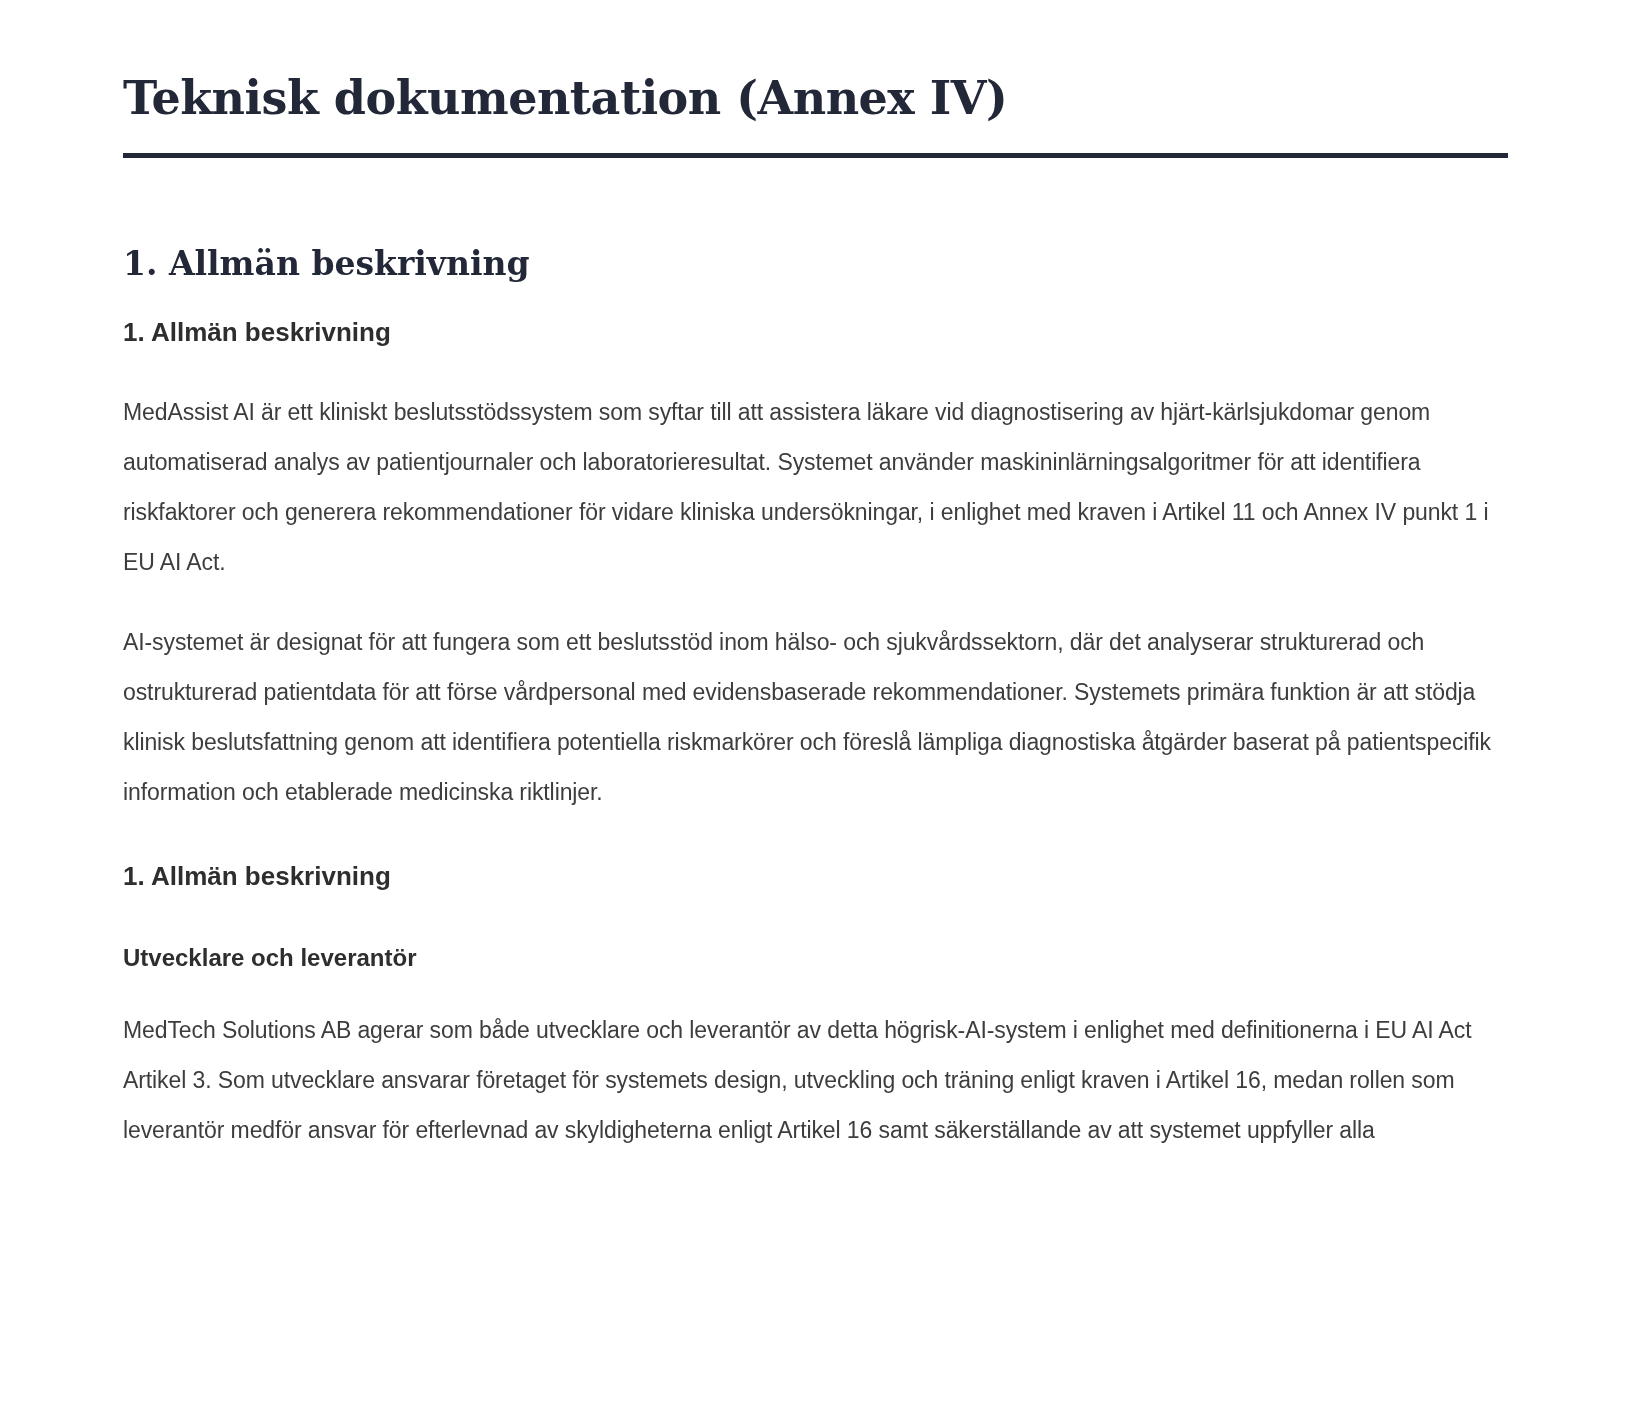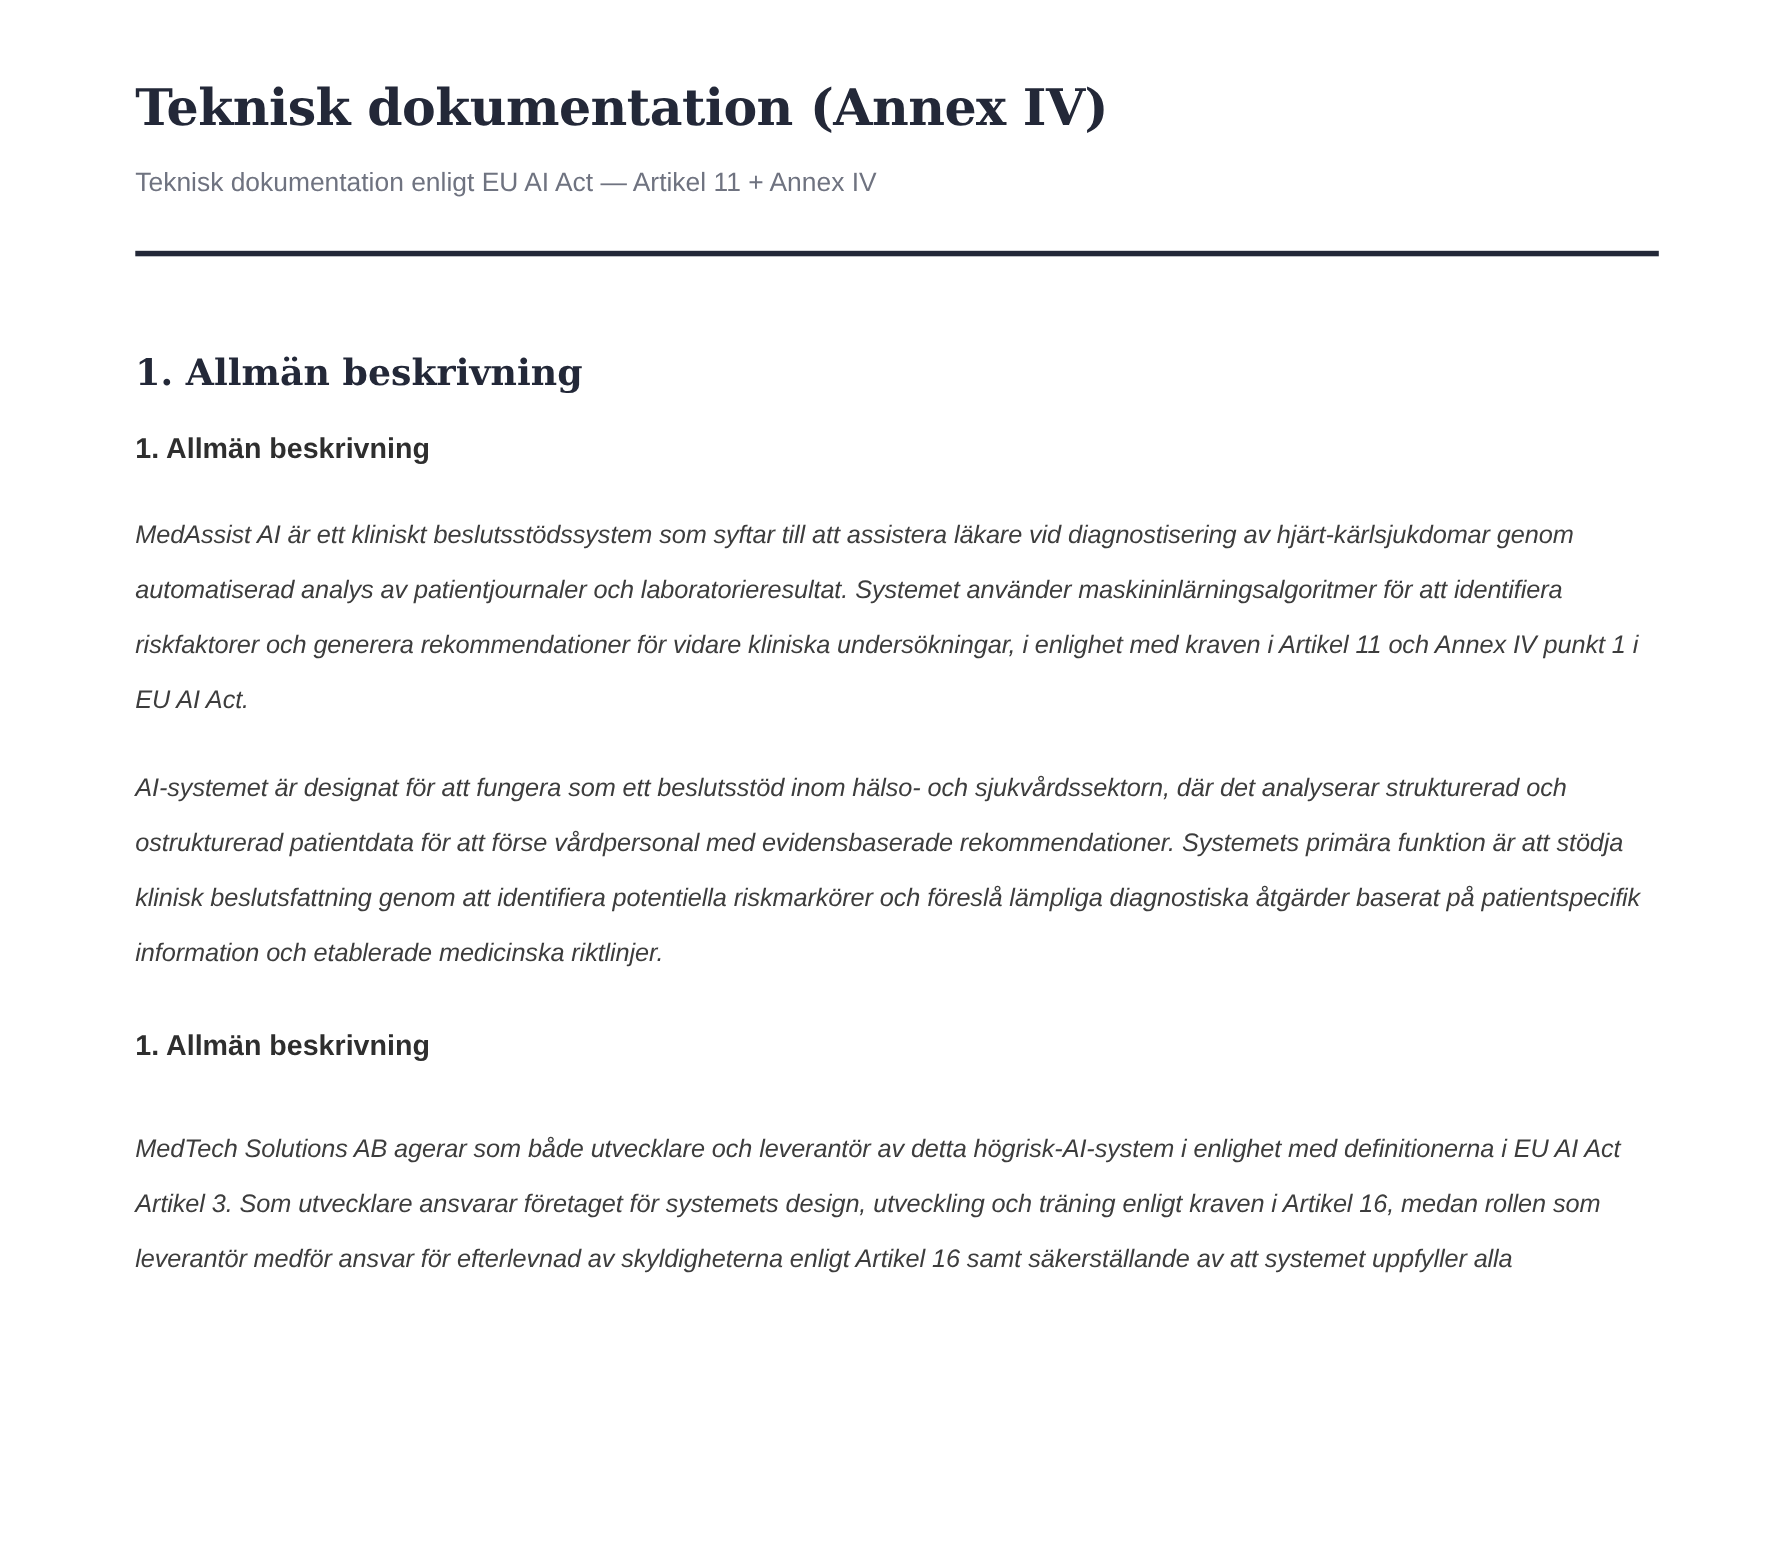--- a/index.html
+++ b/index.html
@@ -47,43 +47,43 @@
   }
   .subheading.repeat{
     margin:0 0 52px 0;
   }
   .subsubheading{
     font-size:24px;line-height:1.2;font-weight:700;
     color:var(--subhead);margin:0 0 32px 0;
   }
   .para{
     font-size:23px;line-height:50px;color:var(--body);
-    margin:0 0 30px 0;letter-spacing:-0.1px;font-style:italic;
+    margin:0 0 30px 0;letter-spacing:-0.1px;
   }
   .para.gap-lg{margin-bottom:44px;}
   .para.last{margin-bottom:0;}
 </style>
 </head>
 <body>
 
 <div class="doc">
 
   <h1 class="title">Teknisk dokumentation (Annex IV)</h1>
 
-  <p class="subtitle">Teknisk dokumentation enligt EU AI Act — Artikel 11 + Annex IV</p>
 
   <hr class="rule">
 
   <h2 class="section-heading">1. Allmän beskrivning</h2>
 
 
   <h3 class="subheading">1. Allmän beskrivning</h3>
 
   <p class="para">MedAssist AI är ett kliniskt beslutsstödssystem som syftar till att assistera läkare vid diagnostisering av hjärt-kärlsjukdomar genom automatiserad analys av patientjournaler och laboratorieresultat. Systemet använder maskininlärningsalgoritmer för att identifiera riskfaktorer och generera rekommendationer för vidare kliniska undersökningar, i enlighet med kraven i Artikel 11 och Annex IV punkt 1 i EU AI Act.</p>
 
   <p class="para gap-lg">AI-systemet är designat för att fungera som ett beslutsstöd inom hälso- och sjukvårdssektorn, där det analyserar strukturerad och ostrukturerad patientdata för att förse vårdpersonal med evidensbaserade rekommendationer. Systemets primära funktion är att stödja klinisk beslutsfattning genom att identifiera potentiella riskmarkörer och föreslå lämpliga diagnostiska åtgärder baserat på patientspecifik information och etablerade medicinska riktlinjer.</p>
 
   <h3 class="subheading repeat">1. Allmän beskrivning</h3>
 
+  <h4 class="subsubheading">Utvecklare och leverantör</h4>
 
   <p class="para last">MedTech Solutions AB agerar som både utvecklare och leverantör av detta högrisk-AI-system i enlighet med definitionerna i EU AI Act Artikel 3. Som utvecklare ansvarar företaget för systemets design, utveckling och träning enligt kraven i Artikel 16, medan rollen som leverantör medför ansvar för efterlevnad av skyldigheterna enligt Artikel 16 samt säkerställande av att systemet uppfyller alla</p>
 
 </div>
 
 </body></html>

